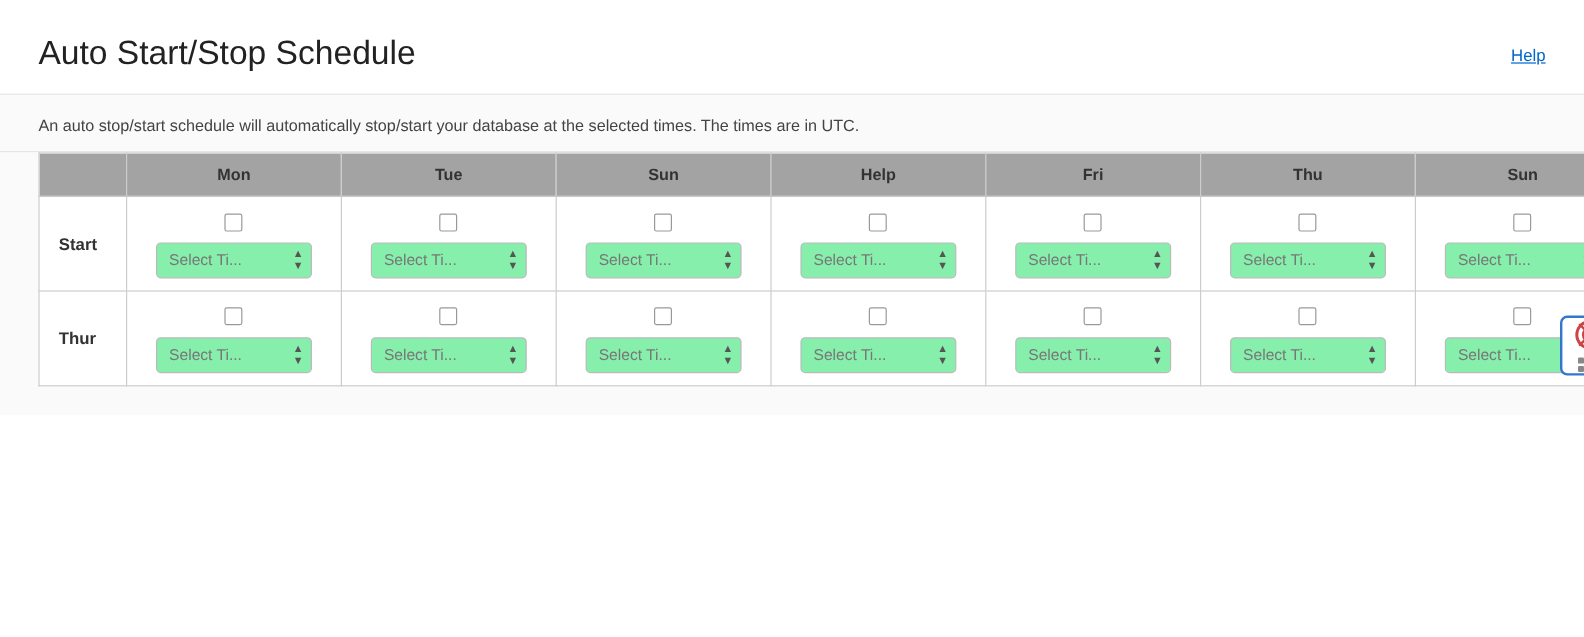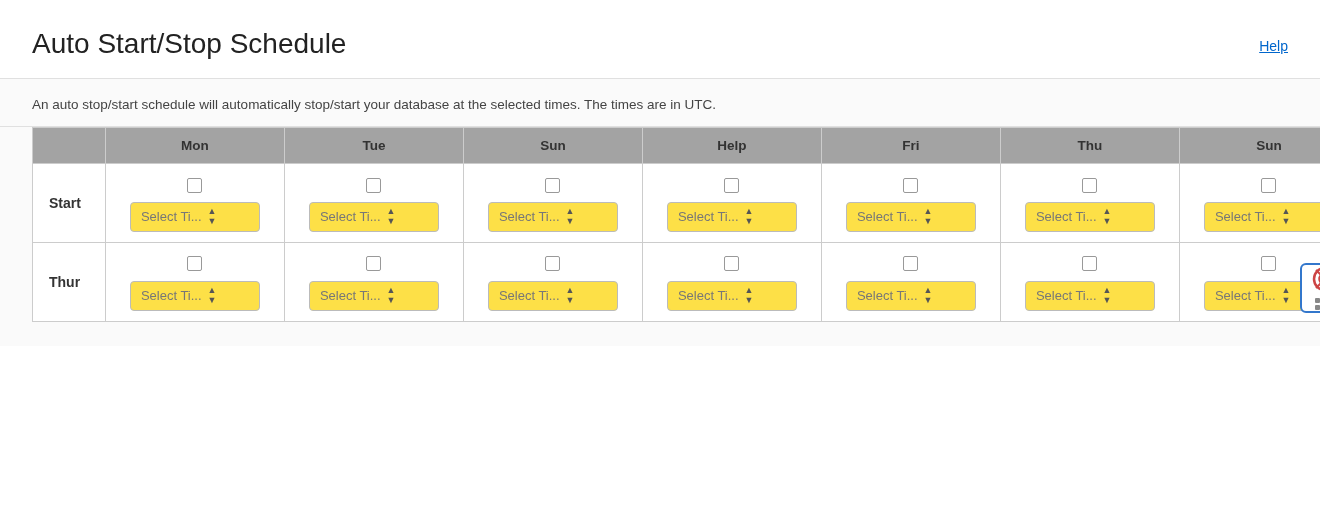--- a/index.html
+++ b/index.html
@@ -101,23 +101,24 @@
       -webkit-appearance: none;
       background: #fff;
       border-radius: 2px;
       cursor: pointer;
     }
     .time-select {
       display: flex;
       align-items: center;
       border: 1px solid #bbb;
       border-radius: 4px;
-      background: #fde047;
+      background: #86efac;
       padding: 4px 6px 4px 10px;
       width: 130px;
+      justify-content: space-between;
       cursor: pointer;
       user-select: none;
     }
     .time-select-text {
       color: #777;
       font-size: 13px;
     }
     .spinner-arrows {
       display: flex;
       flex-direction: column;

